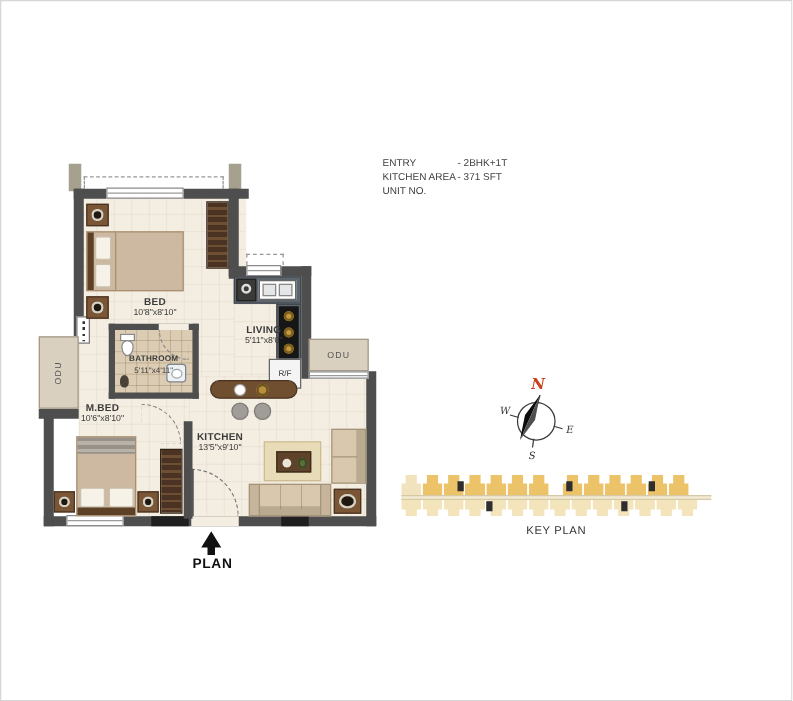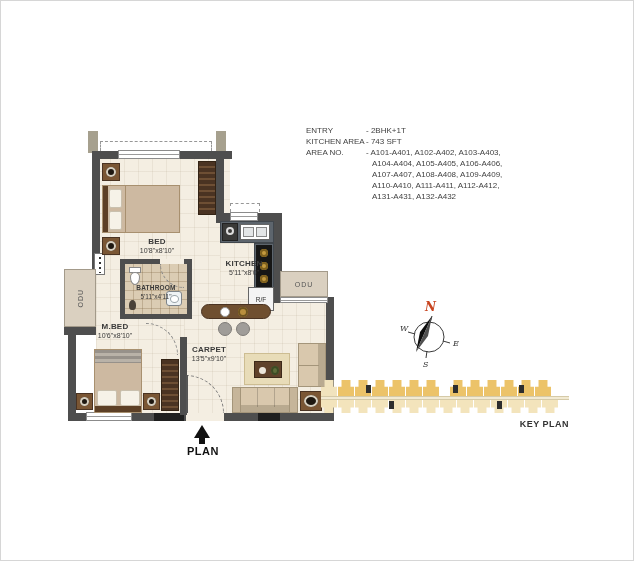--- a/index.html
+++ b/index.html
@@ -36,34 +36,34 @@
   .kp { position:absolute; left:320px; top:378px; width:250px; height:52px; }
   .kp-row { position:absolute; display:flex; }
   .kp-group { display:flex; }
   .kp-gap { width:10px; flex:none; }
   .kp-unit { width:16px; height:100%; margin-right:1px; flex:none; }
   .kp-up { background:#ecc369; clip-path:polygon(0 100%,0 42%,22% 42%,22% 0,78% 0,78% 42%,100% 42%,100% 100%); }
   .kp-top .kp-group:first-child .kp-unit:first-child { background:#f1e3bd; }
   .kp-down { background:#f3e4bc; clip-path:polygon(0 0,100% 0,100% 58%,78% 58%,78% 100%,22% 100%,22% 58%,0 58%); }
   .kp-strip { position:absolute; left:0; top:17px; width:248px; height:4px; background:#f2ead2; border-top:1px solid #d5caa8; border-bottom:1px solid #d5caa8; }
   .kp-marker { position:absolute; width:5px; height:8px; background:#2e2e2e; }
-  .kp-label { position:absolute; left:0; top:40px; width:248px; text-align:right; font-weight:bold; font-size:9px; letter-spacing:.5px; color:#333; }
+  .kp-label { position:absolute; left:0; top:40px; width:248px; text-align:center; font-weight:normal; font-size:9px; letter-spacing:.5px; color:#333; }
   .mat { position:absolute; background:#1f1f1f; }
   .entry-tri { position:absolute; width:0; height:0; border-left:8px solid transparent; border-right:8px solid transparent; border-bottom:13px solid #111; }
   .entry-lbl { position:absolute; text-align:center; font-weight:bold; font-size:11px; color:#111; letter-spacing:.5px; }
   .odu-v { writing-mode:vertical-rl; transform:rotate(180deg); font-size:7px; color:#555; letter-spacing:1px; }
   .odu-h { font-size:7px; color:#555; letter-spacing:1px; }
   .arc { position:absolute; }
 </style>
 </head>
 <body>
 
 <div class="page">
 
-  <div class="abs" style="inset:0;margin-left:33px;">
+  <div class="abs" style="inset:0;">
 
     <div class="floor" style="left:62px;top:156px;width:134px;height:260px;"></div>
     <div class="floor" style="left:186px;top:214px;width:58px;height:98px;"></div>
     <div class="floor" style="left:150px;top:300px;width:146px;height:116px;"></div>
 
     <div class="dash" style="left:66px;top:140px;width:112px;height:10px;border-bottom:none;"></div>
     <div class="dash" style="left:196px;top:202px;width:30px;height:9px;border-bottom:none;"></div>
 
     <div class="stub" style="left:54px;top:130px;width:10px;height:22px;"></div>
     <div class="stub" style="left:182px;top:130px;width:10px;height:22px;"></div>
@@ -141,21 +141,21 @@
     </div>
     <div class="abs" style="left:222px;top:244px;width:16px;height:42px;background:#161616;">
       <div class="abs" style="left:4px;top:4px;width:8px;height:8px;border-radius:50%;background:#c49a3f;box-shadow:inset 0 0 0 2px #7d5f1d;"></div>
       <div class="abs" style="left:4px;top:17px;width:8px;height:8px;border-radius:50%;background:#c49a3f;box-shadow:inset 0 0 0 2px #7d5f1d;"></div>
       <div class="abs" style="left:4px;top:30px;width:8px;height:8px;border-radius:50%;background:#c49a3f;box-shadow:inset 0 0 0 2px #7d5f1d;"></div>
     </div>
     <div class="abs" style="left:214px;top:286px;width:26px;height:24px;background:#f4f4f4;border:1px solid #666;display:flex;align-items:center;justify-content:center;">
       <span style="font-size:6.5px;color:#333;">R/F</span>
     </div>
     <div class="lbl" style="left:182px;top:258px;width:56px;">
-      <div class="room-name">KITCHEN</div>
+      <div class="room-name">LIVING</div>
       <div class="room-dim">5'11"x8'0"</div>
     </div>
 
     <div class="abs" style="left:167px;top:303px;width:70px;height:15px;background:#6f4f30;border:1px solid #4a3322;border-radius:8px;">
       <div class="abs" style="left:18px;top:2px;width:10px;height:10px;border-radius:50%;background:#fff;border:1px solid #999;"></div>
       <div class="abs" style="left:36px;top:2px;width:10px;height:10px;border-radius:50%;background:#b98f3e;box-shadow:inset 0 0 0 2px #6e5420;"></div>
     </div>
     <div class="abs" style="left:184px;top:321px;width:14px;height:14px;border-radius:50%;background:#a09d99;border:1px solid #7f7c78;"></div>
     <div class="abs" style="left:202px;top:321px;width:14px;height:14px;border-radius:50%;background:#a09d99;border:1px solid #7f7c78;"></div>
 
@@ -172,21 +172,21 @@
     </div>
     <div class="nstand" style="left:42px;top:392px;width:17px;height:17px;">
         <div class="lamp"></div>
       </div>
     <div class="nstand" style="left:109px;top:392px;width:17px;height:17px;">
         <div class="lamp"></div>
       </div>
     <div class="wardrobe" style="left:127px;top:358px;width:18px;height:52px;"></div>
 
     <div class="lbl" style="left:145px;top:344px;width:60px;">
-      <div class="room-name">CARPET</div>
+      <div class="room-name">KITCHEN</div>
       <div class="room-dim">13'5"x9'10"</div>
     </div>
     <div class="abs" style="left:210px;top:352px;width:46px;height:32px;background:#e8dcb8;border:1px solid #cdbd92;"></div>
     <div class="abs" style="left:220px;top:360px;width:28px;height:17px;background:#5f422a;border:1px solid #3d2a19;">
       <div class="abs" style="left:4px;top:5px;width:7px;height:7px;border-radius:50%;background:#ece6da;"></div>
       <div class="abs" style="left:16px;top:4px;width:8px;height:9px;border-radius:50%;background:#5d6e3a;box-shadow:inset 0 0 0 2px #3d4a24;"></div>
     </div>
     <div class="sofa" style="left:198px;top:386px;width:66px;height:26px;">
       <div class="abs" style="left:0;bottom:0;width:100%;height:7px;background:#b9aa90;"></div>
       <div class="abs" style="left:8px;top:0;width:50px;height:19px;background:repeating-linear-gradient(90deg,transparent 0 16px,rgba(0,0,0,.18) 16px 17px);"></div>
@@ -208,31 +208,24 @@
     <div class="entry-lbl" style="left:138px;top:444px;width:62px;">PLAN</div>
   </div>
 
   <div class="info">
     <div class="info-row">
       <span class="info-label">ENTRY</span>
       <span>- 2BHK+1T</span>
     </div>
     <div class="info-row">
       <span class="info-label">KITCHEN AREA</span>
-      <span>- 743 SFT</span>
+      <span>- 371 SFT</span>
     </div>
     <div class="info-row">
-      <span class="info-label">AREA NO.</span>
-      <span style="display:block;">
-        <span class="unit-line" style="display:block;">- A101-A401, A102-A402, A103-A403,</span>
-        <span class="unit-line" style="display:block;">A104-A404, A105-A405, A106-A406,</span>
-        <span class="unit-line" style="display:block;">A107-A407, A108-A408, A109-A409,</span>
-        <span class="unit-line" style="display:block;">A110-A410, A111-A411, A112-A412,</span>
-        <span class="unit-line" style="display:block;">A131-A431, A132-A432</span>
-      </span>
+      <span class="info-label">UNIT NO.</span>
     </div>
   </div>
 
   <svg class="abs" style="left:398px;top:296px;" width="62" height="72" viewBox="0 0 62 72">
     <circle cx="30" cy="40" r="15" fill="none" stroke="#3a3a3a" stroke-width="1"></circle>
     <line x1="31" y1="26" x2="33" y2="19" stroke="#3a3a3a" stroke-width="1"></line>
     <line x1="44" y1="44" x2="51" y2="46" stroke="#3a3a3a" stroke-width="1"></line>
     <line x1="28" y1="54" x2="27" y2="61" stroke="#3a3a3a" stroke-width="1"></line>
     <line x1="16" y1="37" x2="9" y2="35" stroke="#3a3a3a" stroke-width="1"></line>
     <polygon points="33,19 17,55 21,35" fill="#0d0d0d"></polygon>

